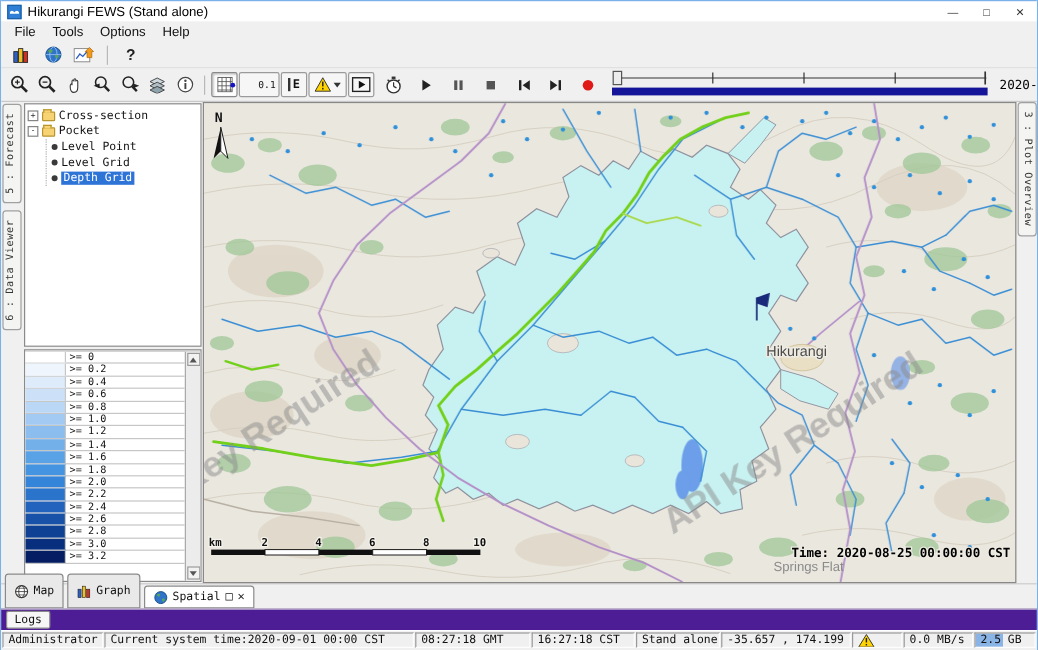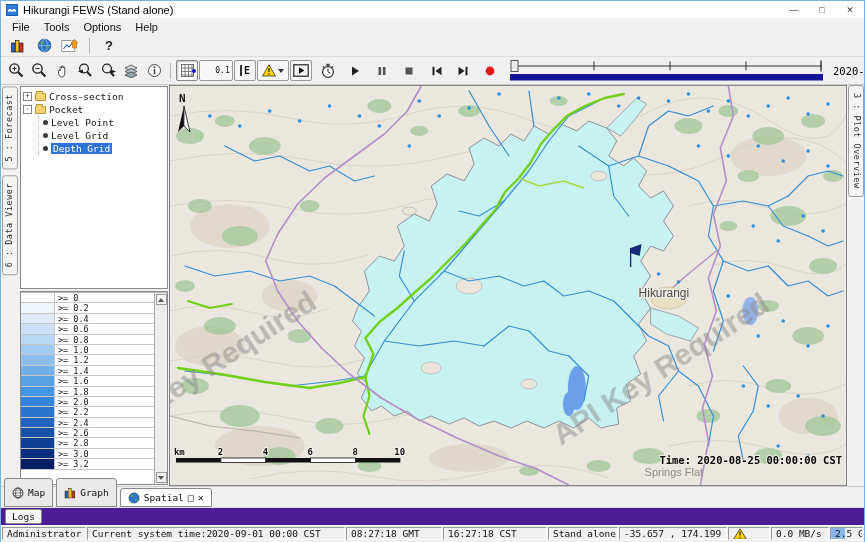--- a/index.html
+++ b/index.html
@@ -72,21 +72,21 @@
   
   .bottom-tabs { height:21px; background:#f0f0f0; border-top:1px solid #cccccc; display:flex; align-items:flex-end; gap:3px; padding-left:3px; flex:none;}
   .btab { height:29px; border:1px solid #8a8a8a; border-radius:3px 3px 0 0; background:#e9e9e9; display:flex; align-items:center; gap:4px; padding:0 7px; font-family:"DejaVu Sans Mono",monospace; font-size:9.5px; color:#111;}
   .btab.active { background:#fff; height:19px; }
   .btab .tabctl { font-size:10px; color:#222; font-weight:bold;}
   .logs-row { height:18px; background:#4c1d95; display:flex; align-items:center; padding-left:4px; flex:none; border-top:1px solid #e0e0e0;}
   .logs-btn { border:1px solid #8a8a8a; border-radius:2px; background:#f6f6f6; font-family:"DejaVu Sans Mono",monospace; font-size:9.5px; padding:1px 6px; color:#111;}
 
   .statusbar { height:17px; background:#f0f0f0; display:flex; align-items:stretch; padding:1px 1px 2px 1px; gap:1px; flex:none; border-top:1px solid #fff; font-family:"DejaVu Sans Mono",monospace; font-size:9.5px;}
   .sseg { border:1px solid; border-color:#9a9a9a #fdfdfd #fdfdfd #9a9a9a; padding:0 4px; white-space:nowrap; overflow:hidden; display:flex; align-items:center; flex:none; color:#111;}
-  .seg-user{width:84px;} .seg-systime{width:258px;} .seg-gmt{width:96px;} .seg-cst{width:104px;}
+  .seg-user{width:84px;} .seg-systime{width:258px;} .seg-gmt{width:96px;} .seg-cst{width:86px;}
   .seg-mode{width:70px;} .seg-coord{width:108px;} .seg-warn{width:42px;} .seg-speed{width:58px;}
   .seg-mem{flex:1; background:linear-gradient(to right,#8ab4e6 0 46%, #f0f0f0 46%);}
 </style>
 </head>
 <body>
 
 <div class="win">
 
   <div class="titlebar">
     <span class="appicon"></span>

